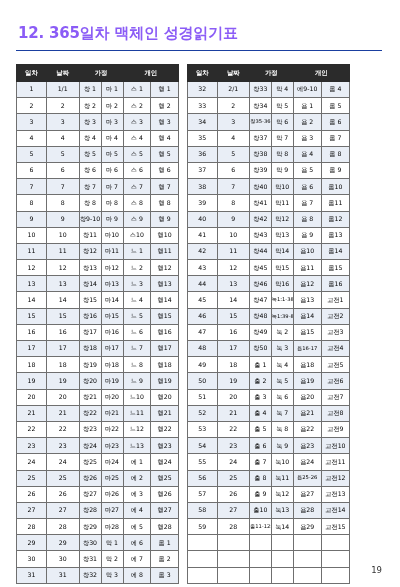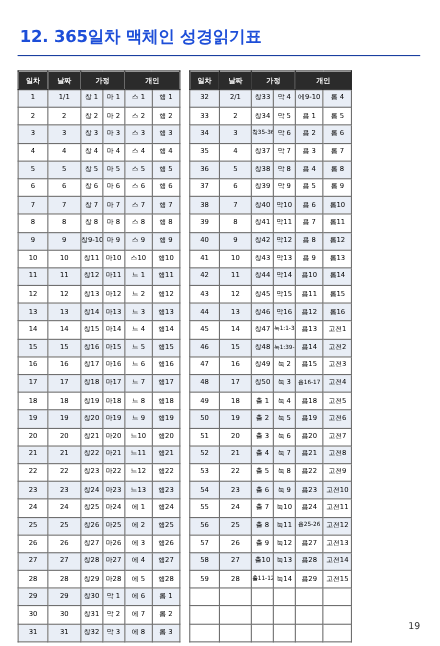--- a/index.html
+++ b/index.html
@@ -15,21 +15,21 @@
     position: relative;
   }
   .page {
     position: relative;
     width: 400px;
     height: 587px;
     box-sizing: border-box;
     padding: 18px 16px 0 16px;
   }
   .title {
-    color: #1d4ed8;
+    color: #8b5cf6;
     font-size: 15px;
     font-weight: bold;
     letter-spacing: -0.2px;
     margin: 6px 0 0 2px;
   }
   .title-rule {
     margin-top: 7px;
     border-bottom: 1.6px solid #1a3fa0;
     width: 366px;
   }
@@ -37,21 +37,21 @@
     display: flex;
     gap: 8px;
     margin-top: 13px;
   }
   table {
     border-collapse: collapse;
     table-layout: fixed;
     font-size: 6.2px;
   }
   table.half {
-    width: 148px;
+    width: 163px;
   }
   th, td {
     border: 0.5px solid #6f6f6f;
     text-align: center;
     vertical-align: middle;
     height: 15.2px;
     padding: 0;
     line-height: 1;
     font-weight: normal;
     overflow: hidden;

